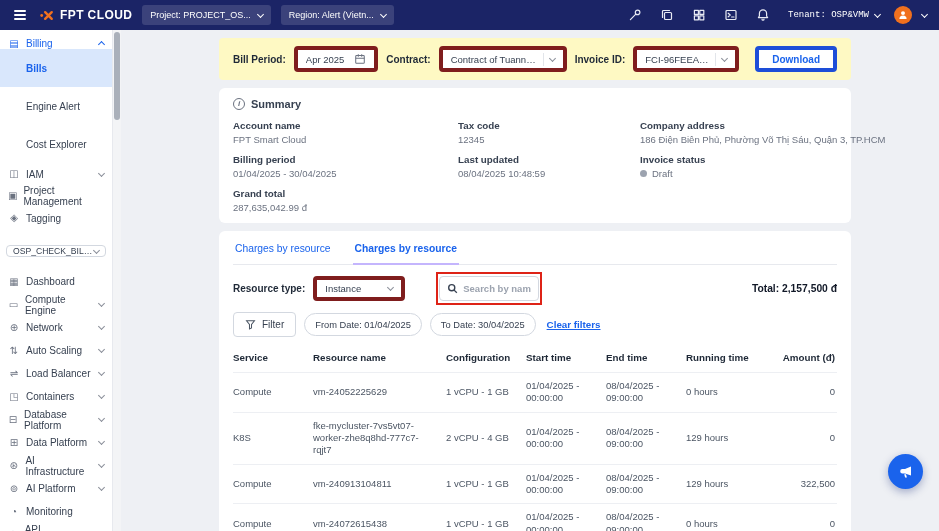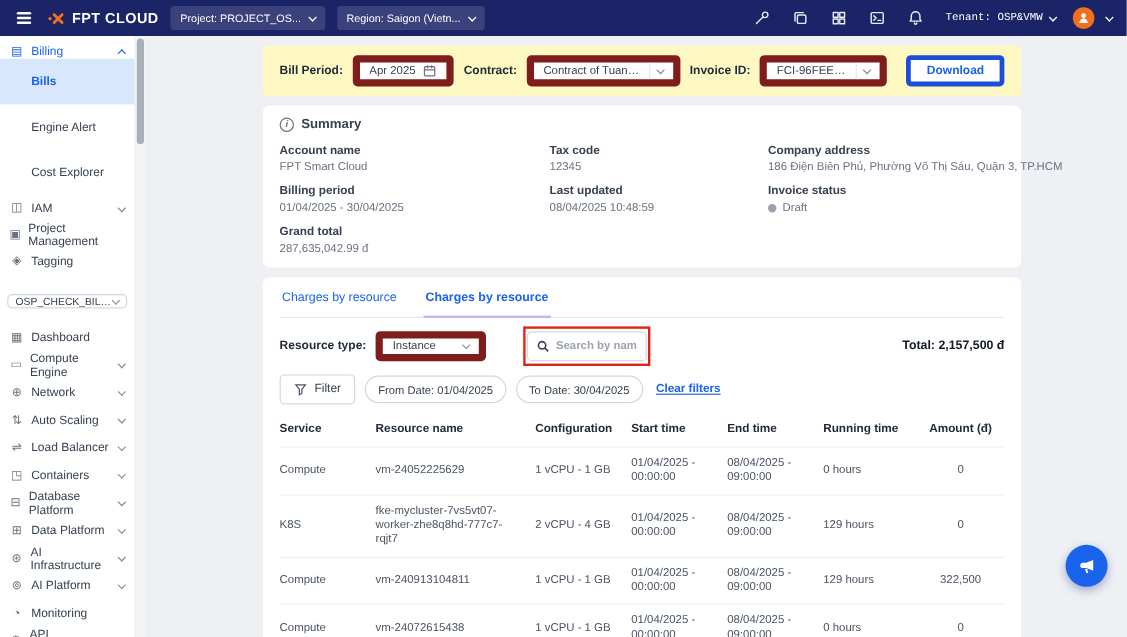--- a/index.html
+++ b/index.html
@@ -40,21 +40,21 @@
   .side-sub { display:flex; align-items:center; padding-left:26px; height:38px; cursor:pointer; color:#374151; }
   .side-sub.selected { background:#d9e7fc; color:#1a63ec; font-weight:700; }
   .side-select { margin:16px 6px 13px; height:26px; border:1px solid #d3d8e0; border-radius:4px; display:flex; align-items:center; justify-content:space-between; padding:0 6px; font-size:8.6px; color:#374151; cursor:pointer; }
   .side-select span { overflow:hidden; text-overflow:ellipsis; white-space:nowrap; }
 
   .main { flex:1; padding:8px 88px 0 98px; overflow:hidden; }
 
   
   .toolbar { background:#fef9c3; border-radius:4px; padding:8px 14px; display:flex; align-items:center; gap:8px; }
   .fld-label { font-weight:700; font-size:10px; color:#1f2937; white-space:nowrap; }
-  .inputbox { border:6px solid #7f1d1d; border-radius:4px; height:26px; display:flex; align-items:center; padding:0 8px; font-size:9.5px; color:#374151; gap:6px; cursor:pointer; background:#fff; }
+  .inputbox { border:4px solid #7f1d1d; border-radius:4px; height:26px; display:flex; align-items:center; padding:0 8px; font-size:9.5px; color:#374151; gap:6px; cursor:pointer; background:#fff; }
   .inputbox .val { overflow:hidden; text-overflow:ellipsis; white-space:nowrap; flex:1; }
   .inputbox .sep { width:1px; height:13px; background:#e2e5ea; }
   .bill-period { width:106px; }
   .contract-sel { width:128px; }
   .invoice-sel { width:106px; }
   .t-spacer { flex:1; }
   .btn-download { border:4px solid #1d4ed8; color:#1a63ec; background:#fff; border-radius:4px; height:26px; padding:0 13px; font-size:10px; font-weight:700; cursor:pointer; font-family:inherit; }
 
   
   .card { background:#fff; border-radius:6px; margin-top:8px; padding:10px 14px; }
@@ -86,21 +86,21 @@
   .filters { display:flex; align-items:center; gap:8px; margin-top:11px; }
   .btn-filter { border:1px solid #d3d8e0; border-radius:4px; height:25px; padding:0 11px; display:flex; align-items:center; gap:6px; font-size:10px; color:#374151; background:#fff; cursor:pointer; font-family:inherit; }
   .chip { border:1px solid #d3d8e0; border-radius:12px; height:23px; padding:0 10px; display:flex; align-items:center; font-size:9.3px; color:#374151; cursor:pointer; white-space:nowrap; }
   .clear-link { color:#1a63ec; font-size:9.8px; font-weight:700; text-decoration:underline; cursor:pointer; margin-left:3px; white-space:nowrap; }
 
   .tbl { margin-top:6px; font-size:9.5px; }
   .thead, .trow { display:grid; grid-template-columns:80px 133px 80px 80px 80px 80px 1fr; align-items:center; }
   .thead { font-weight:700; font-size:9.8px; color:#1f2937; padding:9px 0; }
   .trow { border-top:1px solid #edeff3; padding:7px 0; color:#4b5563; min-height:27px; }
   .cell { padding-right:10px; word-break:break-word; line-height:1.3; }
-  .cell.amount, .th.amount { text-align:center; padding-right:2px; }
+  .cell.amount, .th.amount { text-align:right; padding-right:2px; }
 
   
   .fab { position:absolute; right:16px; bottom:42px; width:35px; height:35px; border-radius:50%; background:#1a63ec; display:flex; align-items:center; justify-content:center; box-shadow:0 3px 8px rgba(20,40,120,.35); cursor:pointer; }
 </style>
 </head>
 <body>
 
 <div class="navbar">
   <div class="hamburger">
       <i></i>
@@ -112,21 +112,21 @@
       <circle cx="1.8" cy="8" r="1.5" fill="#f0701e"></circle>
       <path d="M5.5 4.5 L12.5 11.5 M12.5 4.5 L5.5 11.5" stroke="#f0701e" stroke-width="2.6" stroke-linecap="round"></path>
     </svg>
     <span class="brand-text">FPT CLOUD</span>
   </div>
   <div class="nav-pill">
     <span>Project: PROJECT_OS...</span>
     <span class="chev down white"></span>
   </div>
   <div class="nav-pill">
-    <span>Region: Saigon (Vietn...</span>
+    <span>Region: Alert (Vietn...</span>
     <span class="chev down white"></span>
   </div>
   <div class="nav-spacer"></div>
   <div class="nav-icon">
     <svg width="14" height="14" viewBox="0 0 14 14">
         <circle cx="9.6" cy="4.4" r="2.3"></circle>
         <path d="M7.8 6.2 L2.4 11.6"></path>
       </svg>
   </div>
   <div class="nav-icon">

